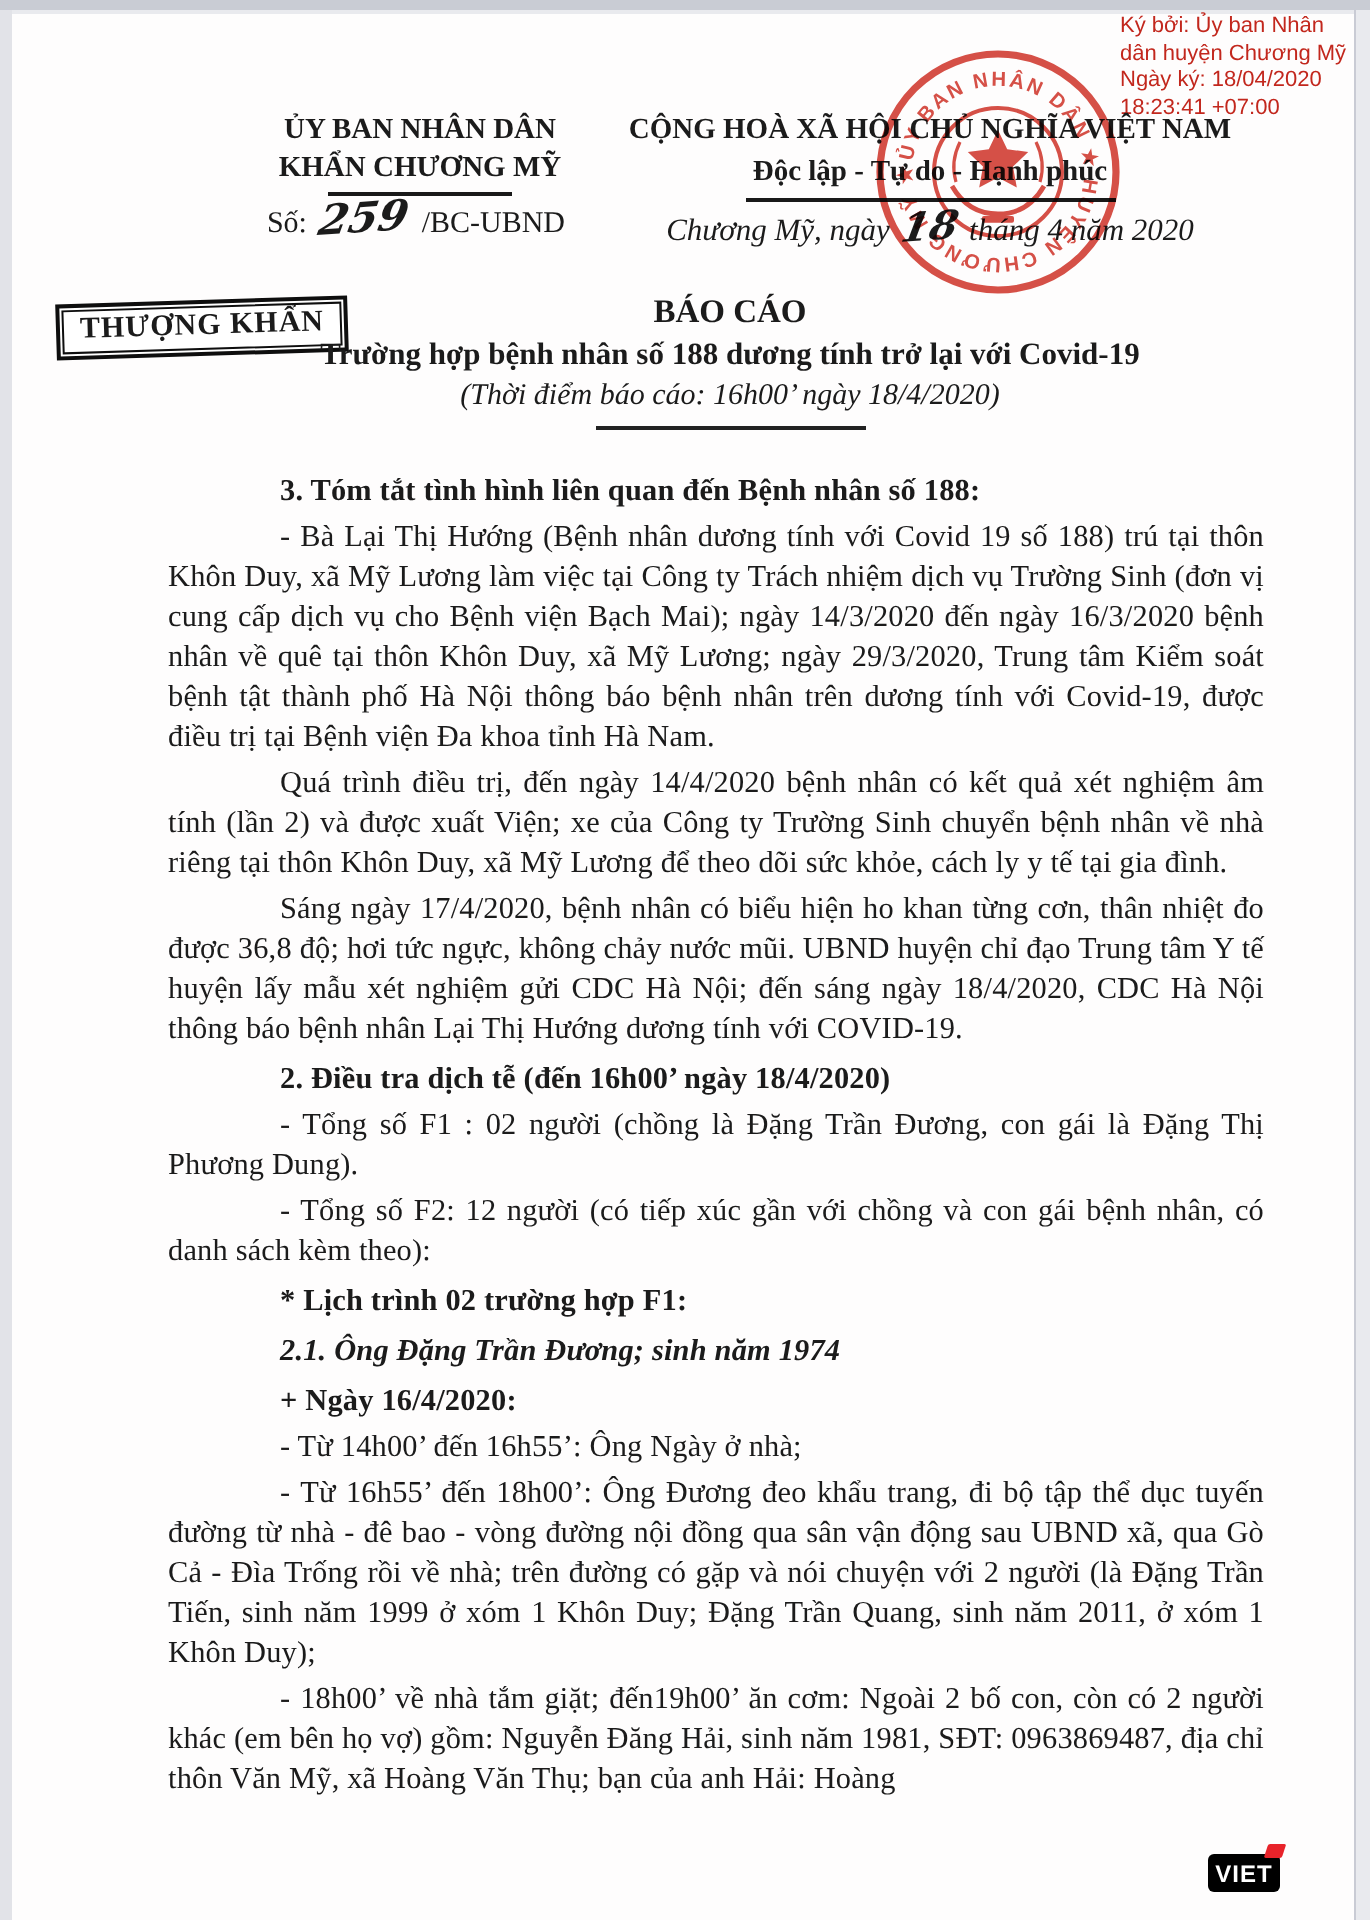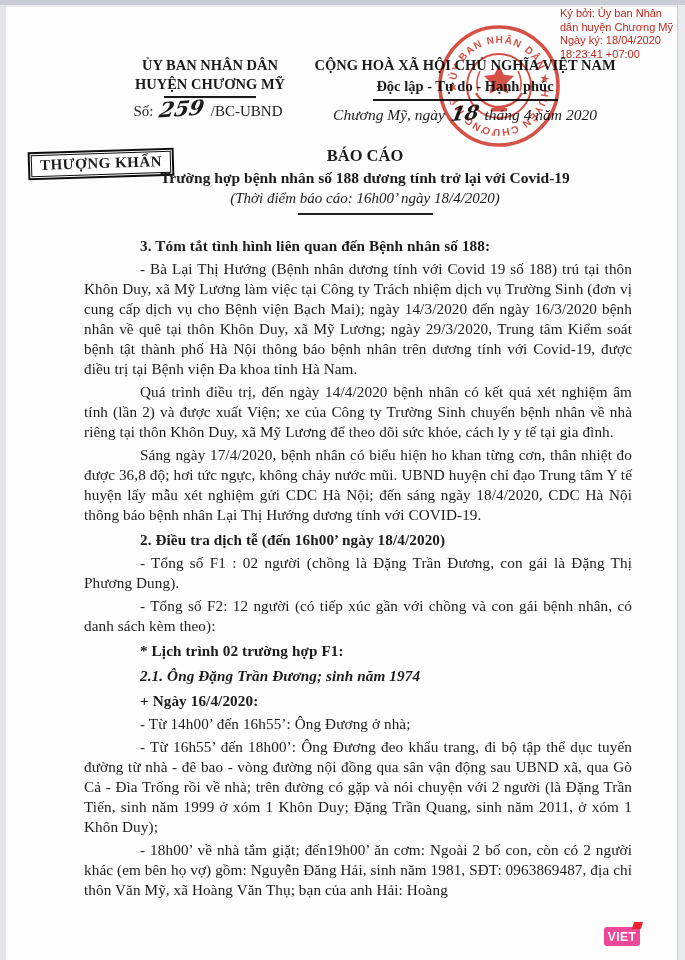--- a/index.html
+++ b/index.html
@@ -73,21 +73,21 @@
     font-size:15.2px;line-height:20px;text-align:justify;
     letter-spacing:.1px;
   }
   .body-text p{margin:0 0 3px 0;text-indent:56px;}
   .body-text p.h{font-weight:bold;margin:5px 0 3px 0;}
   .body-text p.hi{font-weight:bold;font-style:italic;margin:5px 0 3px 0;}
 
   
   .viet{
     position:absolute;left:604px;top:927px;width:36px;height:19px;
-    background:#ec4899;border-radius:3px;color:#fff;
+    background:#000000;border-radius:3px;color:#fff;
     font-family:"Liberation Sans", sans-serif;font-weight:bold;font-size:12px;
     display:flex;align-items:center;justify-content:center;letter-spacing:.5px;
   }
   .viet:after{
     content:"";position:absolute;right:-2px;top:-5px;width:9px;height:7px;
     background:#e8232a;transform:skewX(-18deg);border-radius:1px;
   }
 </style>
 </head>
 <body>
@@ -100,21 +100,21 @@
 
   <div class="esign">
     <span>Ký bởi: Ủy ban Nhân</span>
     <span>dân huyện Chương Mỹ</span>
     <span>Ngày ký: 18/04/2020</span>
     <span>18:23:41 +07:00</span>
   </div>
 
   <div class="org">
     <div>ỦY BAN NHÂN DÂN</div>
-    <div>HUYỆN CHƯƠNG MỸ</div>
+    <div>KHẨN CHƯƠNG MỸ</div>
     <div class="org-rule"></div>
   </div>
   <div class="doc-no">
     <span>Số:</span>
     <span class="hand hand-no">259</span>
     <span>/BC-UBND</span>
   </div>
 
   <div class="nat">
     <div>CỘNG HOÀ XÃ HỘI CHỦ NGHĨA VIỆT NAM</div>
@@ -160,21 +160,21 @@
     <p class="h">3. Tóm tắt tình hình liên quan đến Bệnh nhân số 188:</p>
     <p>- Bà Lại Thị Hướng (Bệnh nhân dương tính với Covid 19 số 188) trú tại thôn Khôn Duy, xã Mỹ Lương làm việc tại Công ty Trách nhiệm dịch vụ Trường Sinh (đơn vị cung cấp dịch vụ cho Bệnh viện Bạch Mai); ngày 14/3/2020 đến ngày 16/3/2020 bệnh nhân về quê tại thôn Khôn Duy, xã Mỹ Lương; ngày 29/3/2020, Trung tâm Kiểm soát bệnh tật thành phố Hà Nội thông báo bệnh nhân trên dương tính với Covid-19, được điều trị tại Bệnh viện Đa khoa tỉnh Hà Nam.</p>
     <p>Quá trình điều trị, đến ngày 14/4/2020 bệnh nhân có kết quả xét nghiệm âm tính (lần 2) và được xuất Viện; xe của Công ty Trường Sinh chuyển bệnh nhân về nhà riêng tại thôn Khôn Duy, xã Mỹ Lương để theo dõi sức khỏe, cách ly y tế tại gia đình.</p>
     <p>Sáng ngày 17/4/2020, bệnh nhân có biểu hiện ho khan từng cơn, thân nhiệt đo được 36,8 độ; hơi tức ngực, không chảy nước mũi. UBND huyện chỉ đạo Trung tâm Y tế huyện lấy mẫu xét nghiệm gửi CDC Hà Nội; đến sáng ngày 18/4/2020, CDC Hà Nội thông báo bệnh nhân Lại Thị Hướng dương tính với COVID-19.</p>
     <p class="h">2. Điều tra dịch tễ (đến 16h00’ ngày 18/4/2020)</p>
     <p>- Tổng số F1 : 02 người (chồng là Đặng Trần Đương, con gái là Đặng Thị Phương Dung).</p>
     <p>- Tổng số F2:  12 người (có tiếp xúc gần với chồng và con gái bệnh nhân, có danh sách kèm theo):</p>
     <p class="h">* Lịch trình 02 trường hợp F1:</p>
     <p class="hi">2.1. Ông Đặng Trần Đương; sinh năm 1974</p>
     <p class="h">+ Ngày 16/4/2020:</p>
-    <p>- Từ 14h00’ đến 16h55’: Ông Đương ở nhà;</p>
+    <p>- Từ 14h00’ đến 16h55’: Ông Ngày ở nhà;</p>
     <p>- Từ 16h55’ đến 18h00’: Ông Đương đeo khẩu trang, đi bộ tập thể dục tuyến đường từ nhà - đê bao - vòng đường nội đồng qua sân vận động sau UBND xã, qua Gò Cả - Đìa Trống rồi về nhà; trên đường có gặp và nói chuyện với 2 người (là Đặng Trần Tiến, sinh năm 1999 ở xóm 1 Khôn Duy; Đặng Trần Quang, sinh năm 2011, ở xóm 1 Khôn Duy);</p>
     <p>- 18h00’ về nhà tắm giặt; đến19h00’ ăn cơm: Ngoài 2 bố con, còn có 2 người khác (em bên họ vợ) gồm: Nguyễn Đăng Hải, sinh năm 1981, SĐT: 0963869487, địa chỉ thôn Văn Mỹ, xã Hoàng Văn Thụ; bạn của anh Hải: Hoàng</p>
   </div>
 
   <div class="viet">
     <span>VIET</span>
   </div>
 </div>
 
 </body></html>

